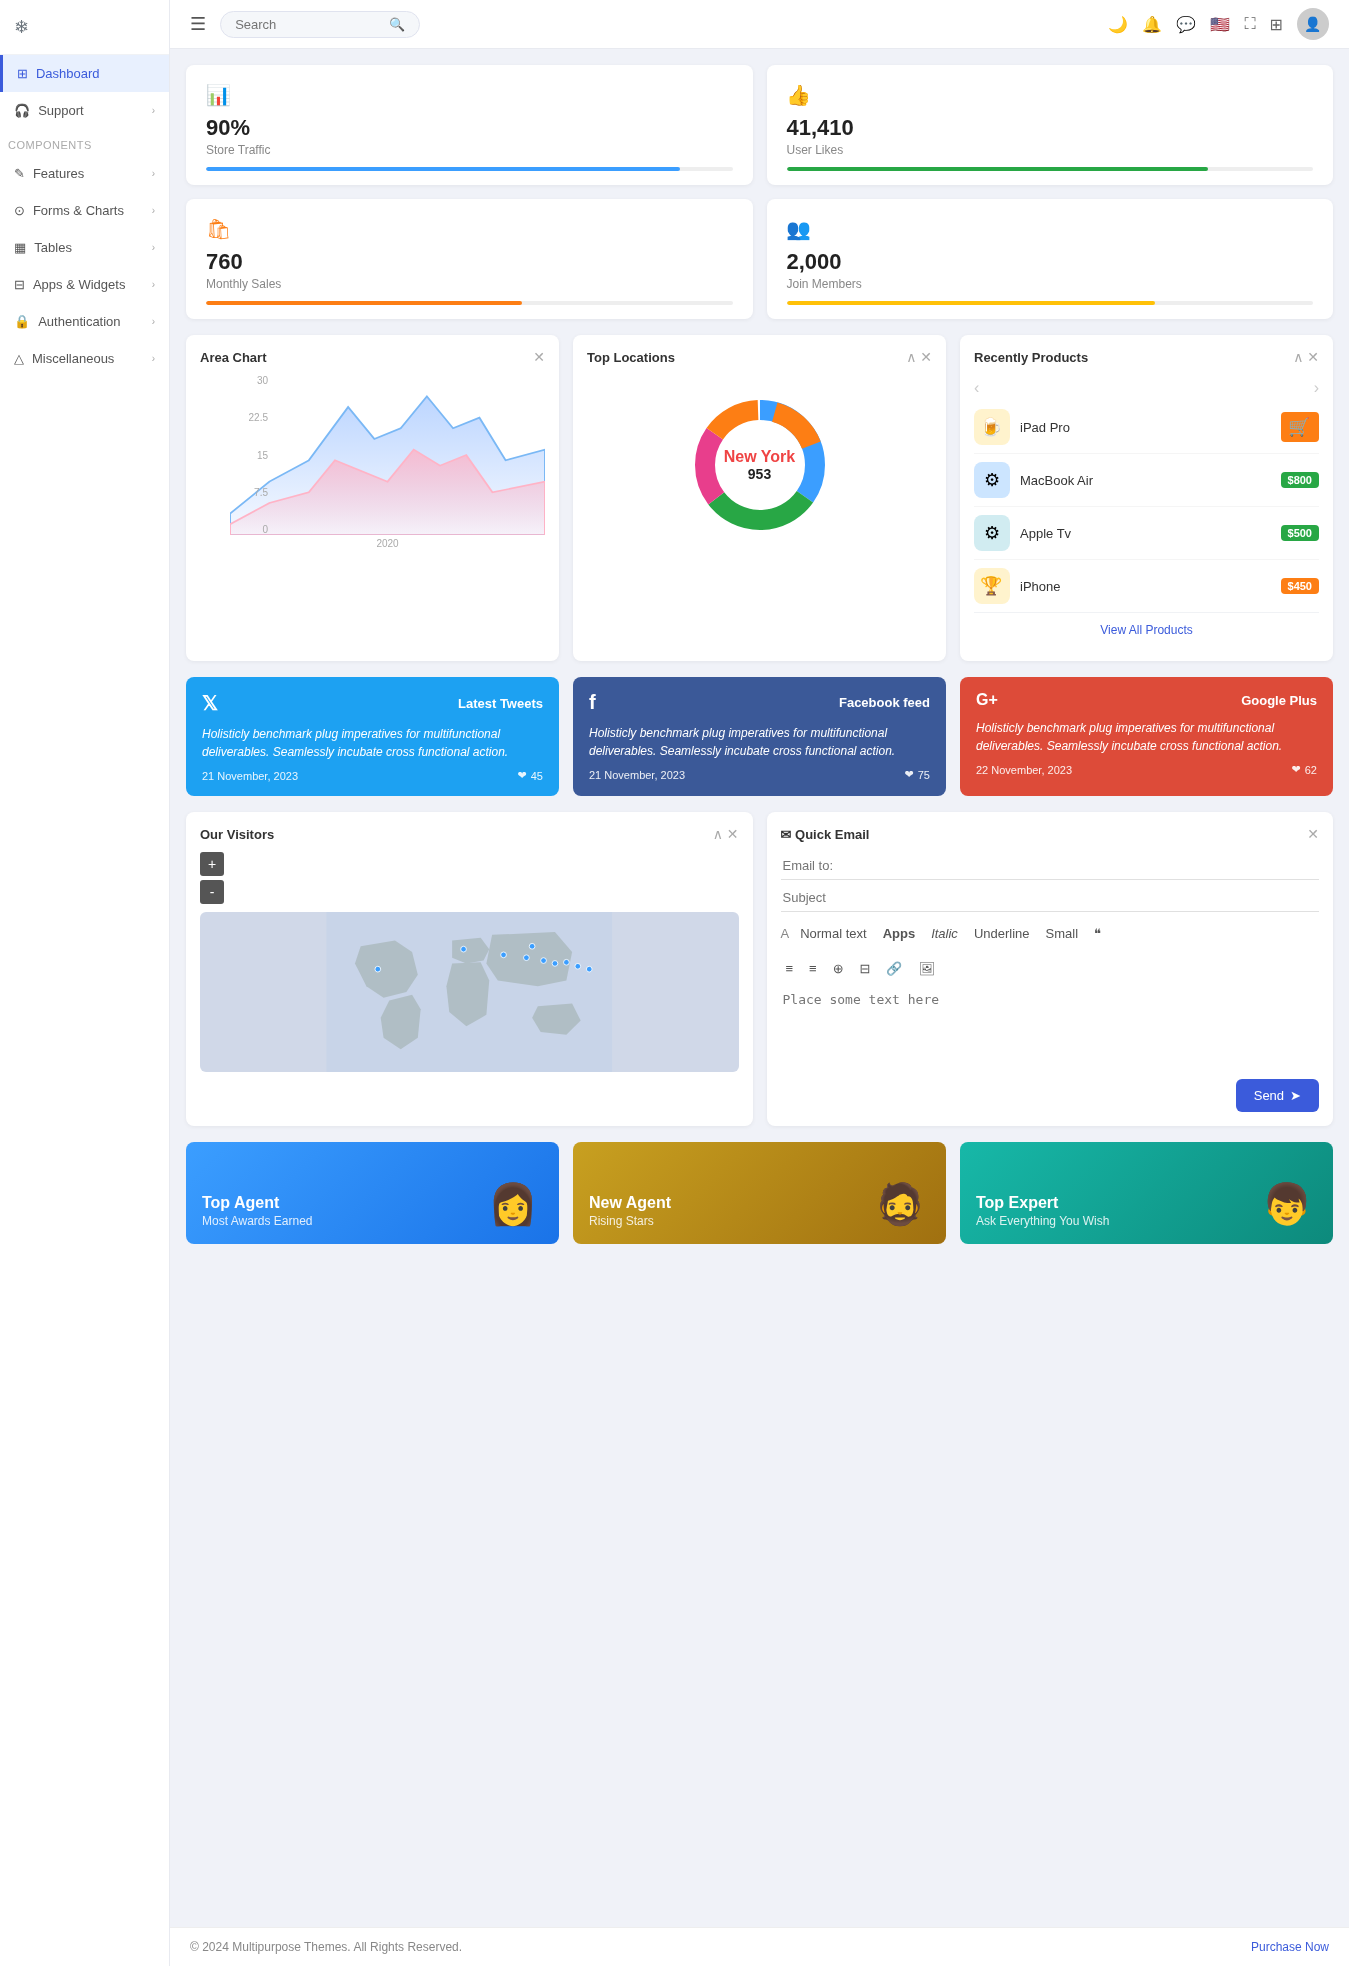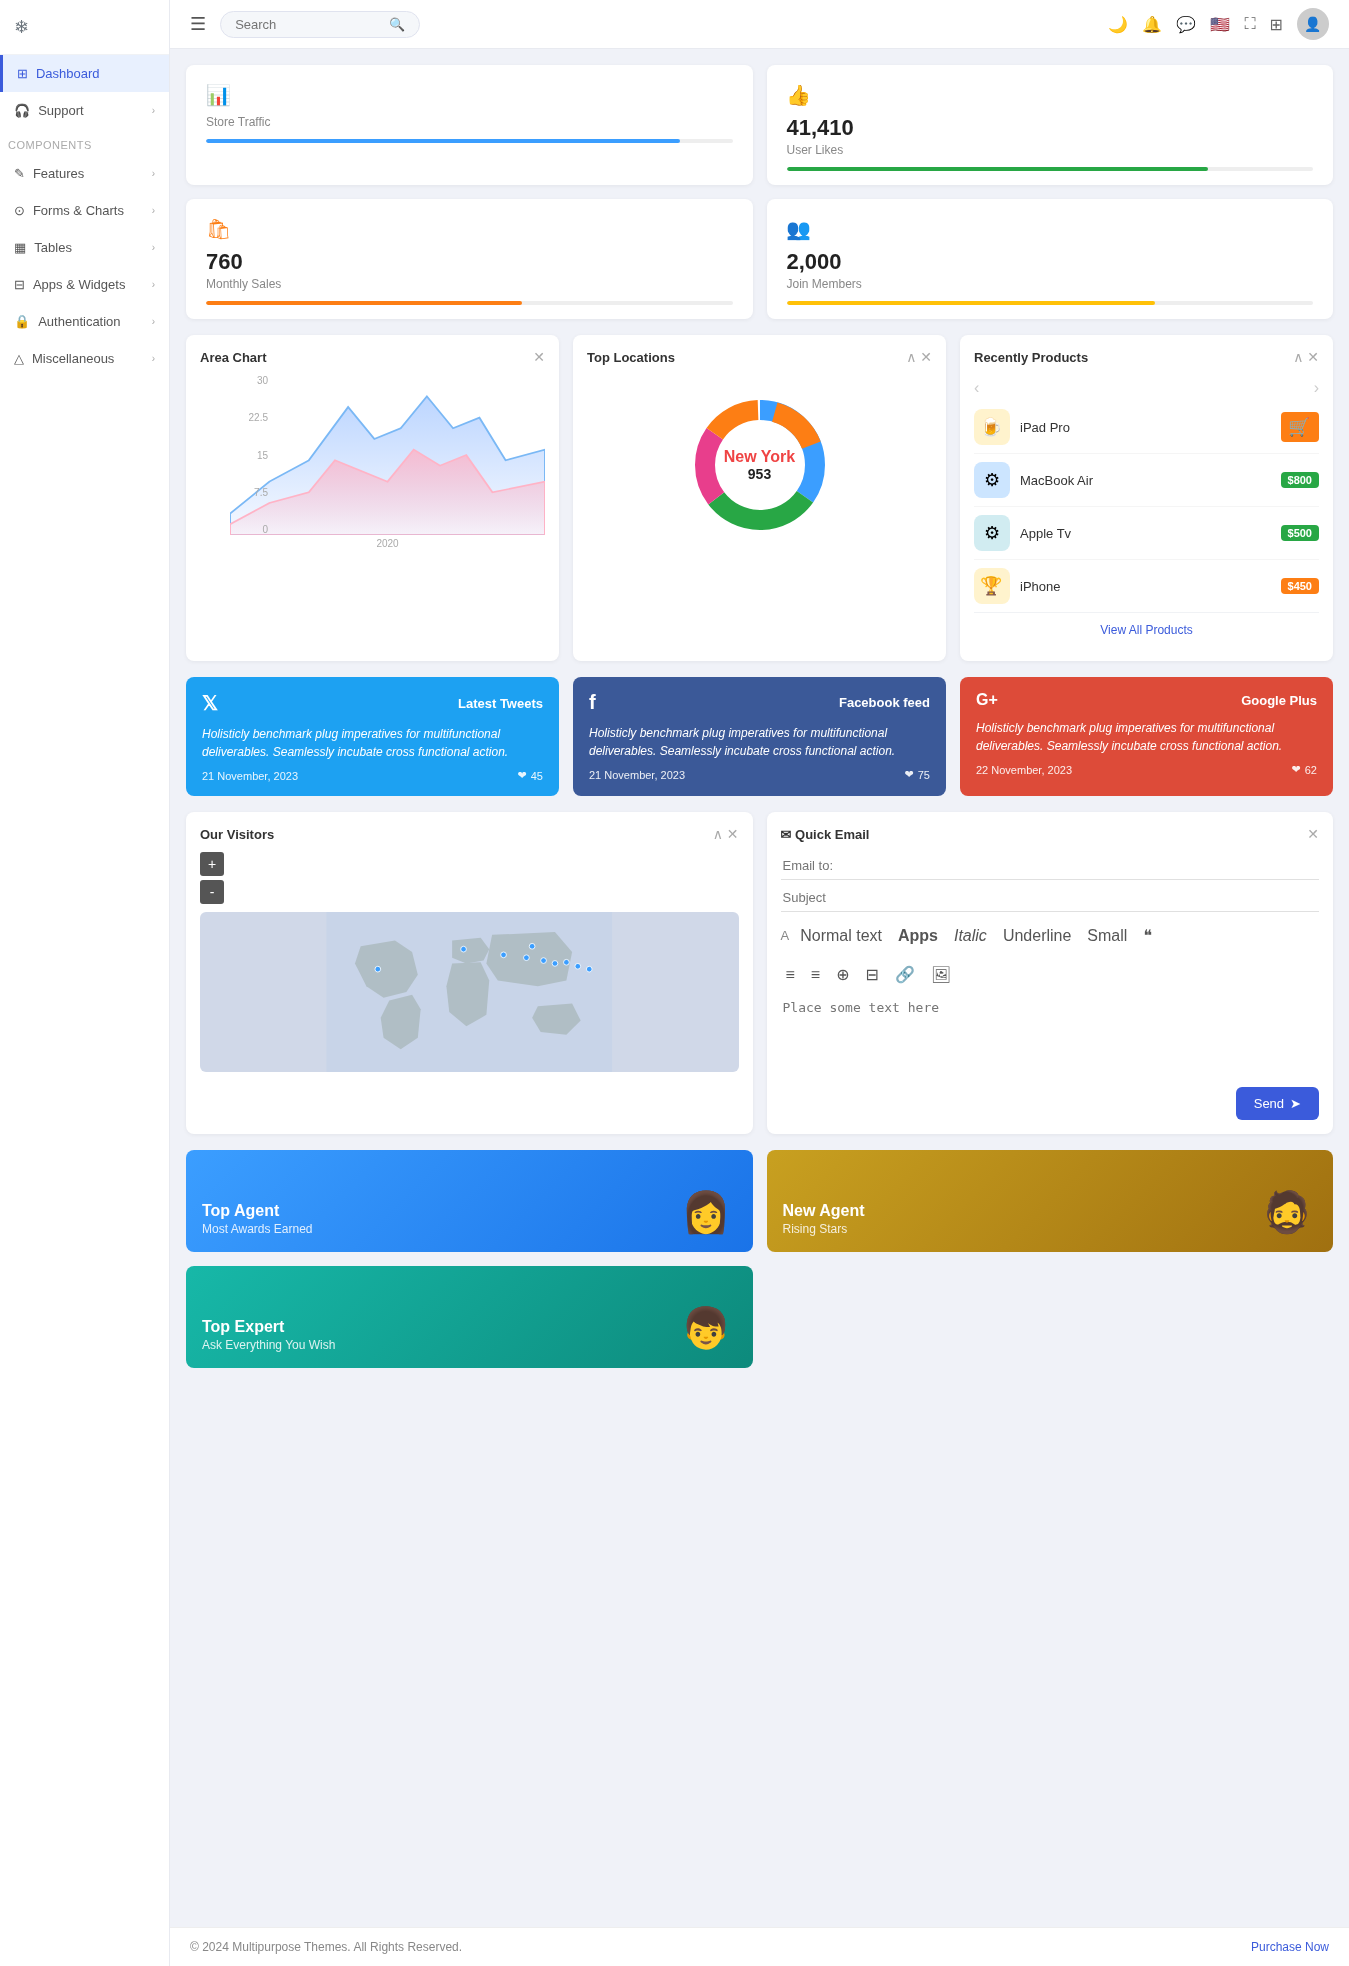--- a/index.html
+++ b/index.html
@@ -80,29 +80,29 @@
     .bottom-row { display: grid; grid-template-columns: 1fr 1fr; gap: 14px; margin-bottom: 16px; }
     .map-card { background: #fff; border-radius: 8px; padding: 14px; box-shadow: 0 1px 4px rgba(0,0,0,0.06); }
     .map-controls { display: flex; flex-direction: column; gap: 4px; margin-bottom: 8px; }
     .map-btn { width: 24px; height: 24px; background: #555; color: #fff; border: none; cursor: pointer; font-size: 14px; border-radius: 3px; display: flex; align-items: center; justify-content: center; }
     .map-world { background: #d0d8e8; border-radius: 6px; height: 160px; position: relative; overflow: hidden; }
 
     
     .email-card { background: #fff; border-radius: 8px; padding: 14px; box-shadow: 0 1px 4px rgba(0,0,0,0.06); }
     .email-input { width: 100%; border: none; border-bottom: 1px solid #e0e0e0; padding: 6px 2px; font-size: 13px; color: #666; outline: none; margin-bottom: 4px; }
     .email-toolbar { display: flex; align-items: center; gap: 6px; padding: 8px 0; flex-wrap: wrap; }
-    .email-tb-btn { font-size: 16px; color: #555; cursor: pointer; padding: 2px 5px; border-radius: 3px; }
+    .email-tb-btn { font-size: 13px; color: #555; cursor: pointer; padding: 2px 5px; border-radius: 3px; }
     .email-tb-bold { font-weight: 700; }
     .email-tb-italic { font-style: italic; }
     .email-body { min-height: 80px; border: none; width: 100%; resize: none; font-size: 13px; color: #aaa; outline: none; padding: 6px 2px; }
     .email-send-row { display: flex; justify-content: flex-end; padding-top: 10px; }
     .send-btn { background: #3b5bdb; color: #fff; border: none; padding: 9px 18px; border-radius: 6px; font-size: 13px; cursor: pointer; display: flex; align-items: center; gap: 6px; }
 
     
-    .agent-row { display: grid; grid-template-columns: 1fr 1fr; gap: 14px; margin-bottom: 16px; }
+    .agent-row { display: grid; grid-template-columns: 1fr 1fr 1fr; gap: 14px; margin-bottom: 16px; }
     .agent-card { border-radius: 8px; padding: 16px; color: #fff; display: flex; align-items: flex-end; justify-content: space-between; min-height: 80px; overflow: hidden; position: relative; }
     .agent-info { }
     .agent-title { font-size: 16px; font-weight: 700; }
     .agent-subtitle { font-size: 12px; opacity: 0.85; margin-top: 2px; }
     .agent-avatar { width: 60px; height: 70px; display: flex; align-items: flex-end; justify-content: center; font-size: 40px; }
 
     
     .footer { text-align: center; padding: 12px; font-size: 12px; color: #888; background: #fff; border-top: 1px solid #eee; display: flex; justify-content: space-between; padding: 12px 20px; }
     .footer-purchase { color: #3b5bdb; cursor: pointer; }
 
@@ -189,20 +189,21 @@
       <span class="header-icon">⊞</span>
       <div class="avatar">👤</div>
     </div>
   </div>
 
   <div class="content">
 
     <div class="stat-cards">
       <div class="stat-card">
         <div class="stat-icon" style="color:#3b9eff;">📊</div>
+        <div class="stat-value">90%</div>
         <div class="stat-label">Store Traffic</div>
         <div class="stat-bar">
           <div class="stat-bar-fill" style="width:90%;background:#3b9eff;"></div>
         </div>
       </div>
       <div class="stat-card">
         <div class="stat-icon" style="color:#28a745;">👍</div>
         <div class="stat-value">41,410</div>
         <div class="stat-label">User Likes</div>
         <div class="stat-bar">

